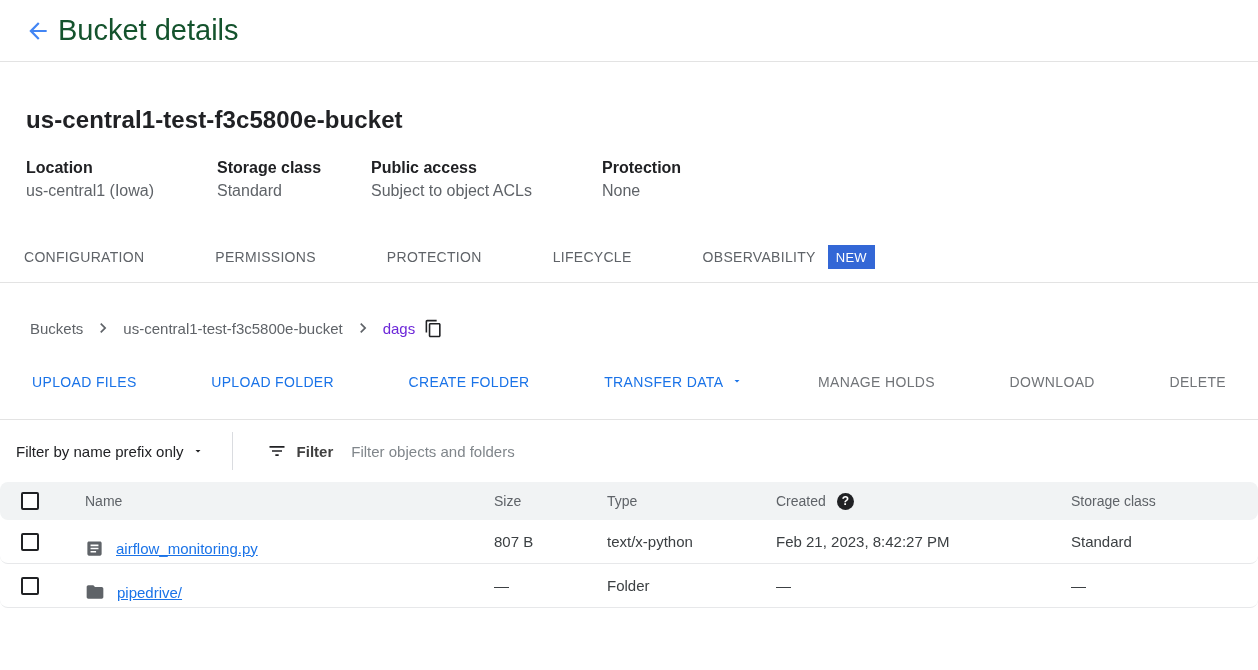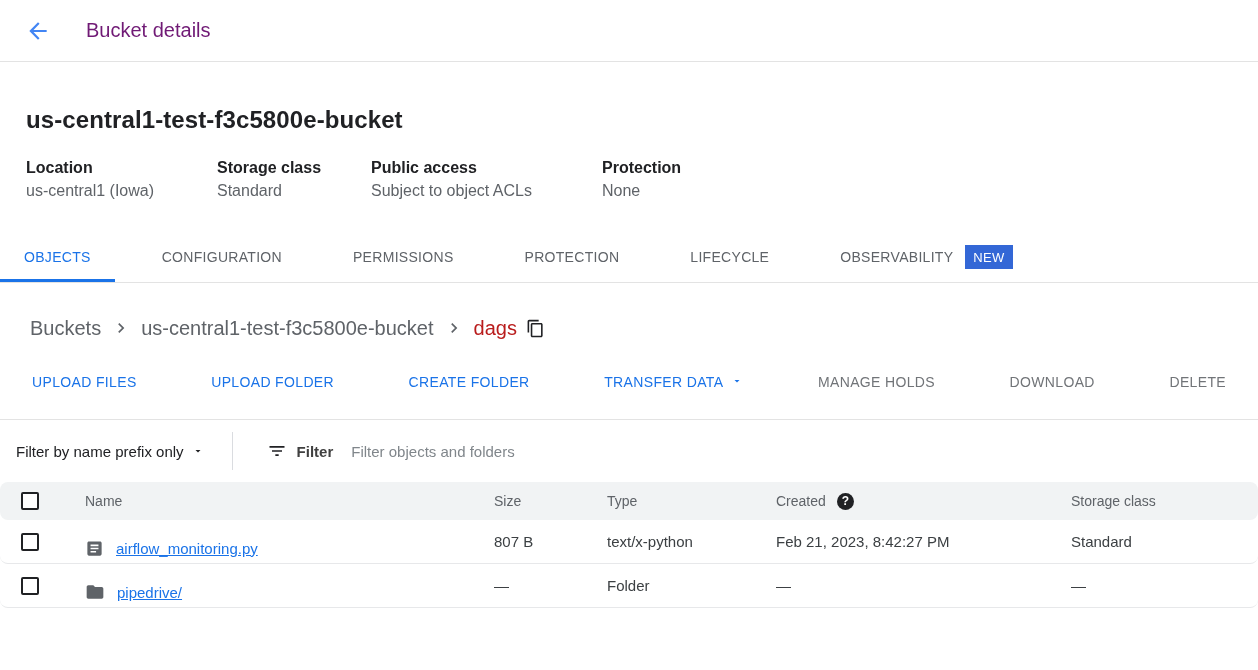--- a/index.html
+++ b/index.html
@@ -5,21 +5,21 @@
   * { margin: 0; padding: 0; box-sizing: border-box; }
   html, body { width: 1258px; height: 670px; background: #fff; overflow: hidden; }
   body { font-family: "Liberation Sans", sans-serif; color: #202124; }
 
   
   .appbar {
     height: 62px; display: flex; align-items: center;
     padding-left: 18px; border-bottom: 1px solid #e3e3e3; background: #fff;
   }
   .back-btn { width: 40px; height: 40px; display: flex; align-items: center; justify-content: center; cursor: pointer; }
-  .appbar-title { font-size: 20px; color: #701a75; margin-left: 28px; }
+  .appbar-title { font-size: 29px; color: #14532d; }
 
   
   .summary { padding: 0 26px; }
   .bucket-name { font-size: 24px; font-weight: 700; margin-top: 44px; letter-spacing: 0.1px; }
   .meta-row { display: flex; margin-top: 25px; }
   .meta-item { padding-right: 10px; }
   .meta-item:nth-child(1) { width: 191px; }
   .meta-item:nth-child(2) { width: 154px; }
   .meta-item:nth-child(3) { width: 231px; }
   .meta-label { font-size: 16px; font-weight: 700; color: #202124; }
@@ -33,22 +33,22 @@
     cursor: pointer; border-bottom: 3px solid transparent; white-space: nowrap;
   }
   .tab.active { color: #1a73e8; border-bottom-color: #1a73e8; }
   .tab-badge {
     background: #3367d6; color: #fff; font-size: 13px; font-weight: 400;
     letter-spacing: 0.3px; padding: 5px 8px 4px; border-radius: 0; margin-left: 12px;
   }
 
   
   .breadcrumb { display: flex; align-items: center; padding: 0 30px; margin-top: 30px; height: 30px; }
-  .crumb { font-size: 20px; color: #5f6368; cursor: pointer; }
-  .crumb.current { color: #b91c1c; cursor: default; }
+  .crumb { font-size: 15px; color: #5f6368; cursor: pointer; }
+  .crumb.current { color: #6d28d9; cursor: default; }
   .crumb-sep { margin: 0 10px; display: flex; align-items: center; }
   .copy-btn { margin-left: 9px; display: flex; align-items: center; cursor: pointer; }
 
   
   .actionbar { display: flex; align-items: center; justify-content: space-between; padding: 0 16px; margin-top: 16px; height: 46px; }
   .act {
     border: none; background: transparent; font-family: inherit;
     font-size: 14px; font-weight: 500; letter-spacing: 0.35px;
     padding: 0 16px; height: 36px; display: flex; align-items: center; white-space: nowrap;
   }
@@ -117,23 +117,20 @@
       <div class="meta-value">Subject to object ACLs</div>
     </div>
     <div class="meta-item">
       <div class="meta-label">Protection</div>
       <div class="meta-value">None</div>
     </div>
   </div>
 </div>
 
 <div class="tabs">
-  <div class="tab active">
-      <span>OBJECTS</span>
-    </div>
   <div class="tab">
       <span>CONFIGURATION</span>
     </div>
   <div class="tab">
       <span>PERMISSIONS</span>
     </div>
   <div class="tab">
       <span>PROTECTION</span>
     </div>
   <div class="tab">

